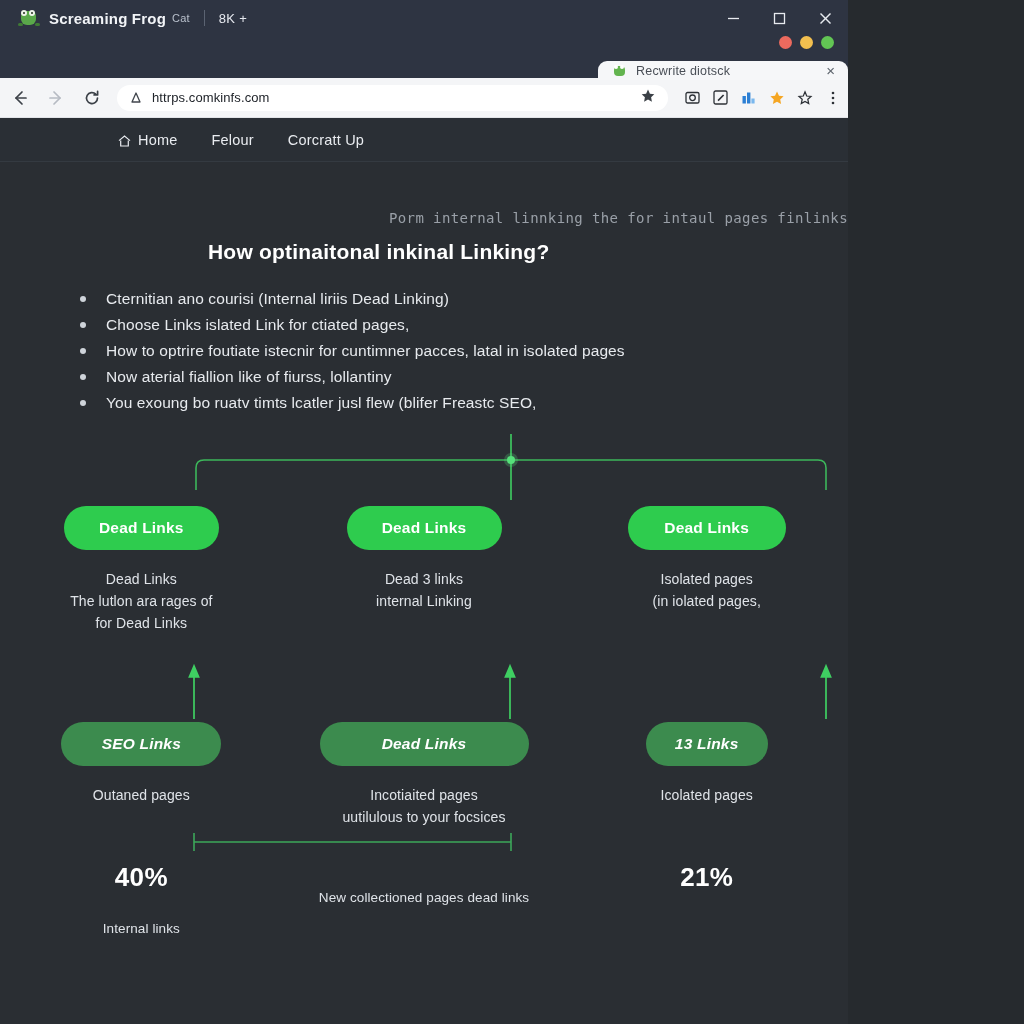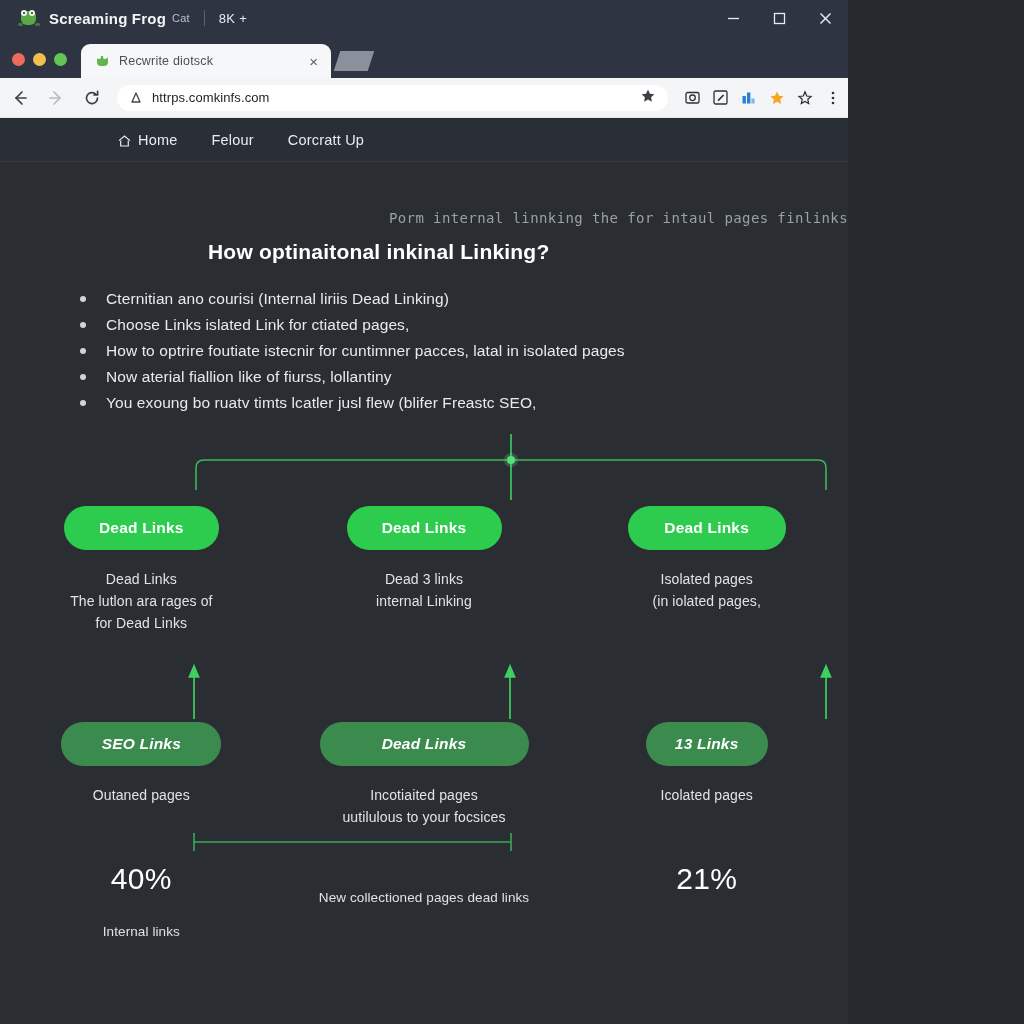--- a/index.html
+++ b/index.html
@@ -60,21 +60,21 @@
   }
   .win-btn {
     width: 46px; height: 36px; display: flex; align-items: center; justify-content: center;
     color: #e8ebf0;
   }
   .win-btn svg { display:block; }
 
   
   .tabstrip {
     height: 42px; background: #2e3442; display: flex; align-items: flex-end;
-    padding-left: 12px; position: relative;
+    padding-left: 12px; position: relative; flex-direction: column;
   }
   .traffic { display:flex; align-items:center; gap:8px; padding-bottom: 12px; margin-right: 14px; }
   .dot { width: 13px; height: 13px; border-radius: 50%; }
   .dot.red { background:#ec6a5e; }
   .dot.yellow { background:#f2bf4f; }
   .dot.green { background:#62c554; }
 
   .tab {
     width: 250px; height: 34px; background: #f6f7f9;
     border-radius: 9px 9px 0 0;
@@ -158,21 +158,21 @@
   .pill.bright { background: #2ecc4e; }
   .pill.muted  { background: #3c8b4e; font-style: italic; }
 
   .caption {
     margin-top: 18px; text-align: center; color: #dfe3e8;
     font-size: 14px; line-height: 22px; letter-spacing: .1px;
   }
 
   .stats-row { position: absolute; width: 100%; display: flex; }
   .stat { flex: 1; text-align: center; }
-  .stat-value { color: #ffffff; font-size: 30px; font-weight: normal; letter-spacing: .3px; }
+  .stat-value { color: #ffffff; font-size: 26px; font-weight: bold; letter-spacing: .3px; }
   .stat-label { color: #dfe3e8; font-size: 13.5px; margin-top: 28px; letter-spacing: .1px; }
 </style>
 </head>
 <body>
 
 <div class="app-window">
 
   <div class="titlebar">
     <div class="app-logo">
       <div class="frog-body"></div>

